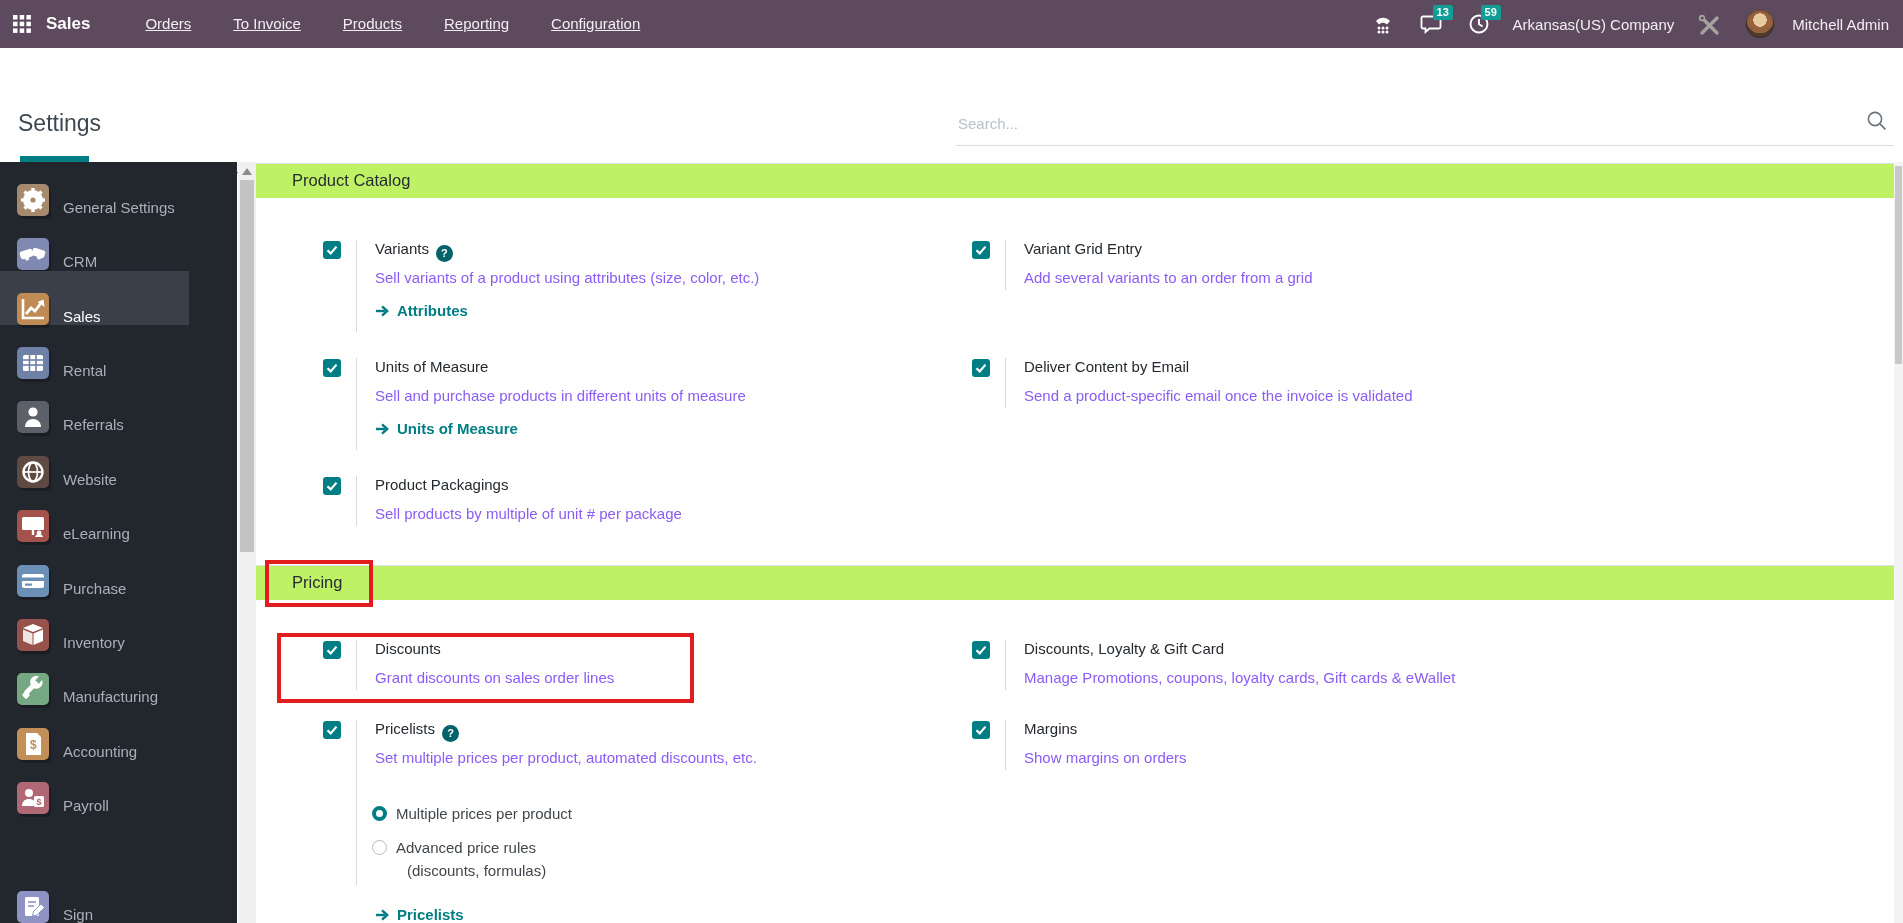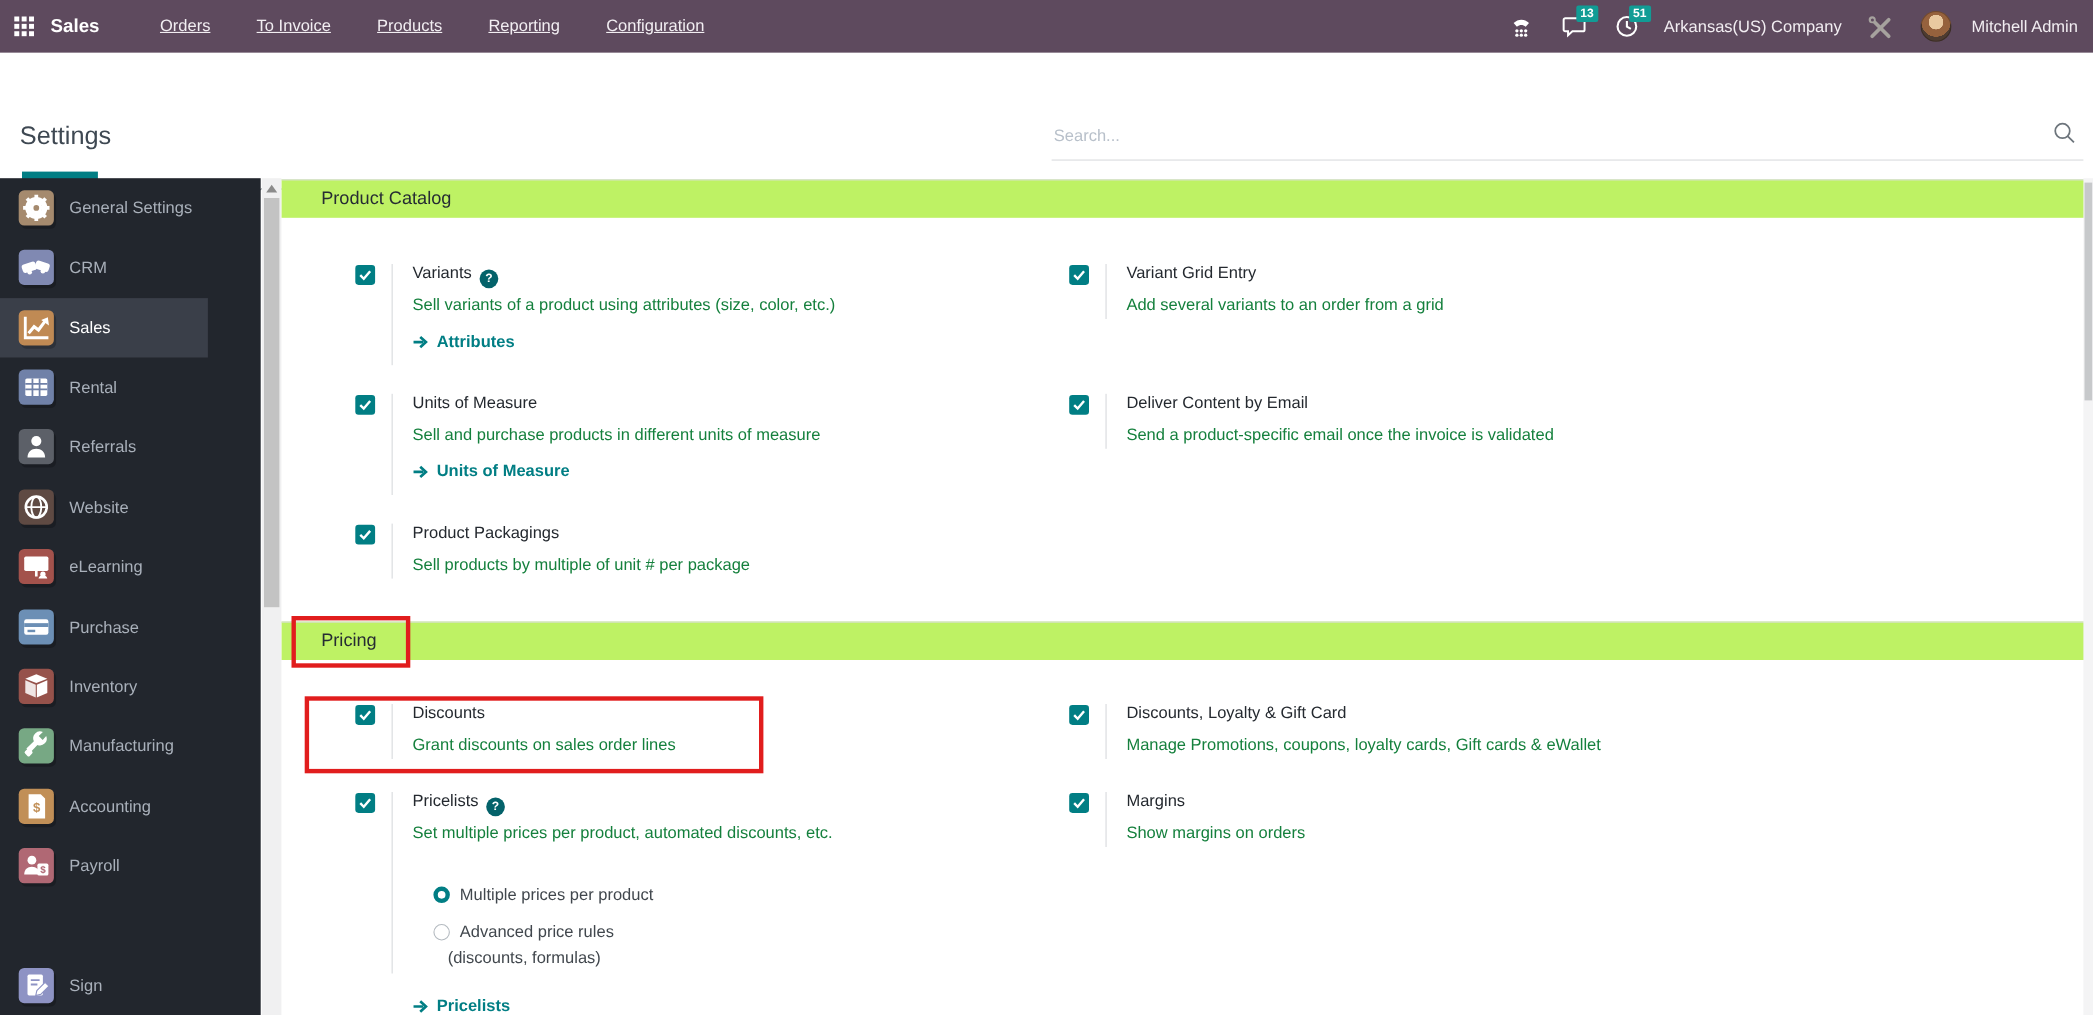--- a/index.html
+++ b/index.html
@@ -31,21 +31,21 @@
   #magicon{position:absolute;right:6px;top:6px;width:22px;height:22px;cursor:pointer;}
   #savebtn{position:absolute;left:20px;top:108px;width:69px;height:37px;background:#017e84;color:#fff;
            border:0;font-size:14px;font-weight:bold;letter-spacing:.3px;cursor:pointer;
            font-family:"Liberation Sans",sans-serif;}
   #discardbtn{position:absolute;left:99px;top:108px;height:37px;border:0;background:transparent;
               color:#017e84;font-size:14px;font-weight:bold;letter-spacing:.3px;cursor:pointer;
               font-family:"Liberation Sans",sans-serif;}
   #unsaved{position:absolute;left:163px;top:118px;font-size:15px;color:#6d7479;}
   
   #sidebar{position:absolute;left:0;top:162px;width:237px;height:761px;background:#22262d;}
-  .sb-item{position:absolute;left:0;width:189px;height:54px;display:flex;align-items:center;cursor:pointer;}
+  .sb-item{position:absolute;left:0;width:189px;height:54px;display:flex;align-items:flex-end;cursor:pointer;}
   .sb-item.sel{background:#3a3f49;}
   .sb-ico{width:32px;height:32px;border-radius:5px;margin-left:17px;flex:none;
           box-shadow:2px 3px 0 rgba(0,0,0,.22);}
   .sb-label{margin-left:14px;font-size:15px;color:#a9b0ba;white-space:nowrap;}
   .sb-item.sel .sb-label{color:#fff;}
   
   #lscroll{position:absolute;left:238px;top:162px;width:18px;height:761px;background:#f0f0f1;}
   #lscroll .arrow{position:absolute;left:4px;top:6px;width:0;height:0;
                   border-left:5px solid transparent;border-right:5px solid transparent;
                   border-bottom:7px solid #8b8b8b;}
@@ -56,25 +56,25 @@
   #main{position:absolute;left:256px;top:162px;width:1641px;height:761px;background:#fff;}
   .secbar{position:absolute;left:0;width:1641px;height:34px;background:#bef264;border-top:1px solid #dcdee1;}
   .secbar .sectitle{position:absolute;left:36px;top:7px;font-size:16.5px;font-weight:500;color:#262c33;}
   .cell{position:absolute;}
   .cb{position:absolute;left:0;top:1px;width:18px;height:18px;background:#017e84;border-radius:3px;cursor:pointer;}
   .cb svg{position:absolute;left:2px;top:2px;}
   .sep{position:absolute;left:33px;top:0;width:1px;background:#d8dadd;}
   .lbl{position:absolute;left:52px;top:0;font-size:15px;font-weight:500;color:#24292f;white-space:nowrap;}
   .help{display:inline-block;vertical-align:-3px;margin-left:7px;width:17px;height:17px;border-radius:50%;
         background:#04626a;color:#fff;font-size:11px;font-weight:bold;text-align:center;line-height:17px;cursor:pointer;}
-  .desc{position:absolute;left:52px;top:29px;font-size:15px;color:#15803d;white-space:nowrap;}
+  .desc{position:absolute;left:52px;top:29px;font-size:15px;color:#8b5cf6;white-space:nowrap;}
   .slink{position:absolute;left:52px;top:62px;font-size:15px;font-weight:bold;color:#017e84;
          white-space:nowrap;cursor:pointer;display:flex;align-items:center;}
   .slink svg{margin-right:7px;}
-  .radio-row{position:absolute;left:71px;display:flex;align-items:center;cursor:pointer;}
+  .radio-row{position:absolute;left:49px;display:flex;align-items:center;cursor:pointer;}
   .rdot{width:15px;height:15px;border-radius:50%;box-sizing:border-box;flex:none;}
   .rdot.on{border:4.5px solid #017e84;background:#fff;}
   .rdot.off{border:1.5px solid #b4bac0;background:#fff;}
   .rlabel{margin-left:9px;font-size:15px;color:#41474d;white-space:nowrap;}
   .rsub{position:absolute;left:84px;font-size:15px;color:#41474d;white-space:nowrap;}
   
   .redbox{position:absolute;border:4px solid #e11d1d;box-sizing:border-box;z-index:50;pointer-events:none;}
 </style>
 </head>
 <body>
@@ -123,21 +123,21 @@
         <svg width="24" height="24" viewBox="0 0 24 24">
           <path d="M4 4.5h16c.8 0 1.5.7 1.5 1.5v9c0 .8-.7 1.5-1.5 1.5h-9.5L6.5 20v-3.5H4c-.8 0-1.5-.7-1.5-1.5V6c0-.8.7-1.5 1.5-1.5z" fill="none" stroke="#fff" stroke-width="1.8"></path>
         </svg>
         <span class="badge">13</span>
       </div>
       <div class="nicon">
         <svg width="24" height="24" viewBox="0 0 24 24">
           <circle cx="12" cy="12" r="8.5" fill="none" stroke="#fff" stroke-width="1.9"></circle>
           <path d="M12 7v5.3l3.6 2" stroke="#fff" stroke-width="1.9" fill="none"></path>
         </svg>
-        <span class="badge">51</span>
+        <span class="badge">59</span>
       </div>
       <div class="navtext">Arkansas(US) Company</div>
       <div class="nicon">
         <svg width="26" height="26" viewBox="0 0 26 26">
           <g stroke="#a6a29e" stroke-width="3.4" stroke-linecap="round">
             <line x1="6" y1="6" x2="21" y2="21"></line>
               <line x1="21" y1="6" x2="6" y2="21"></line>
           </g>
           <circle cx="6" cy="6" r="3.2" fill="#a6a29e"></circle>
           <circle cx="6.2" cy="6.2" r="1.4" fill="#5e4a5e"></circle>

